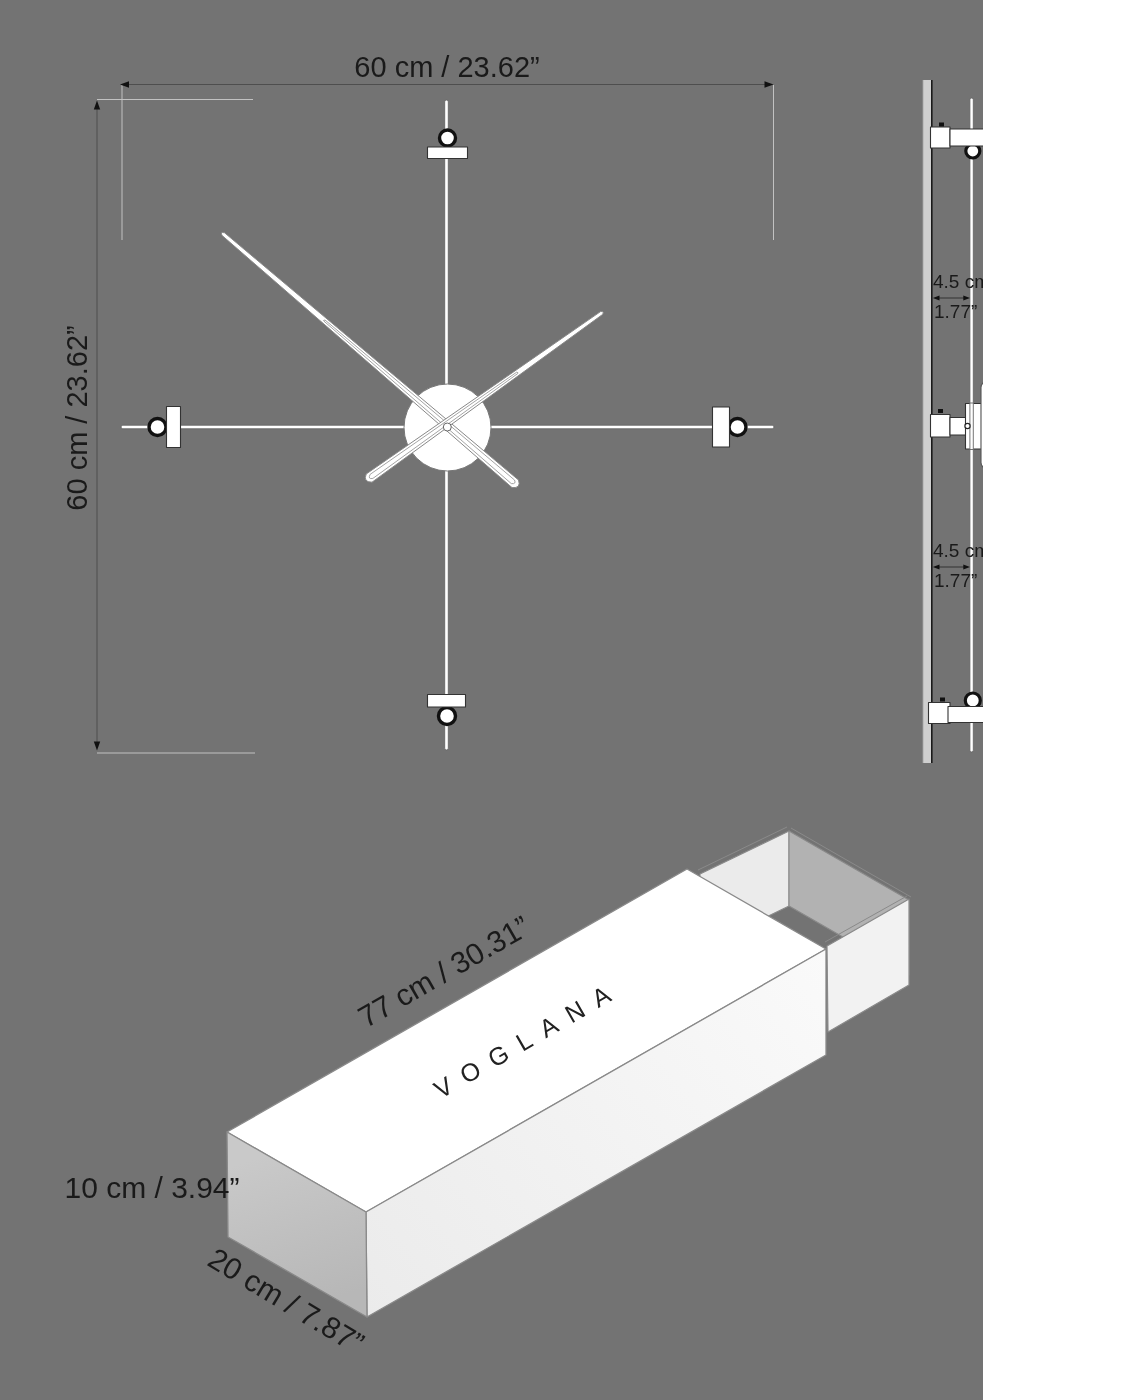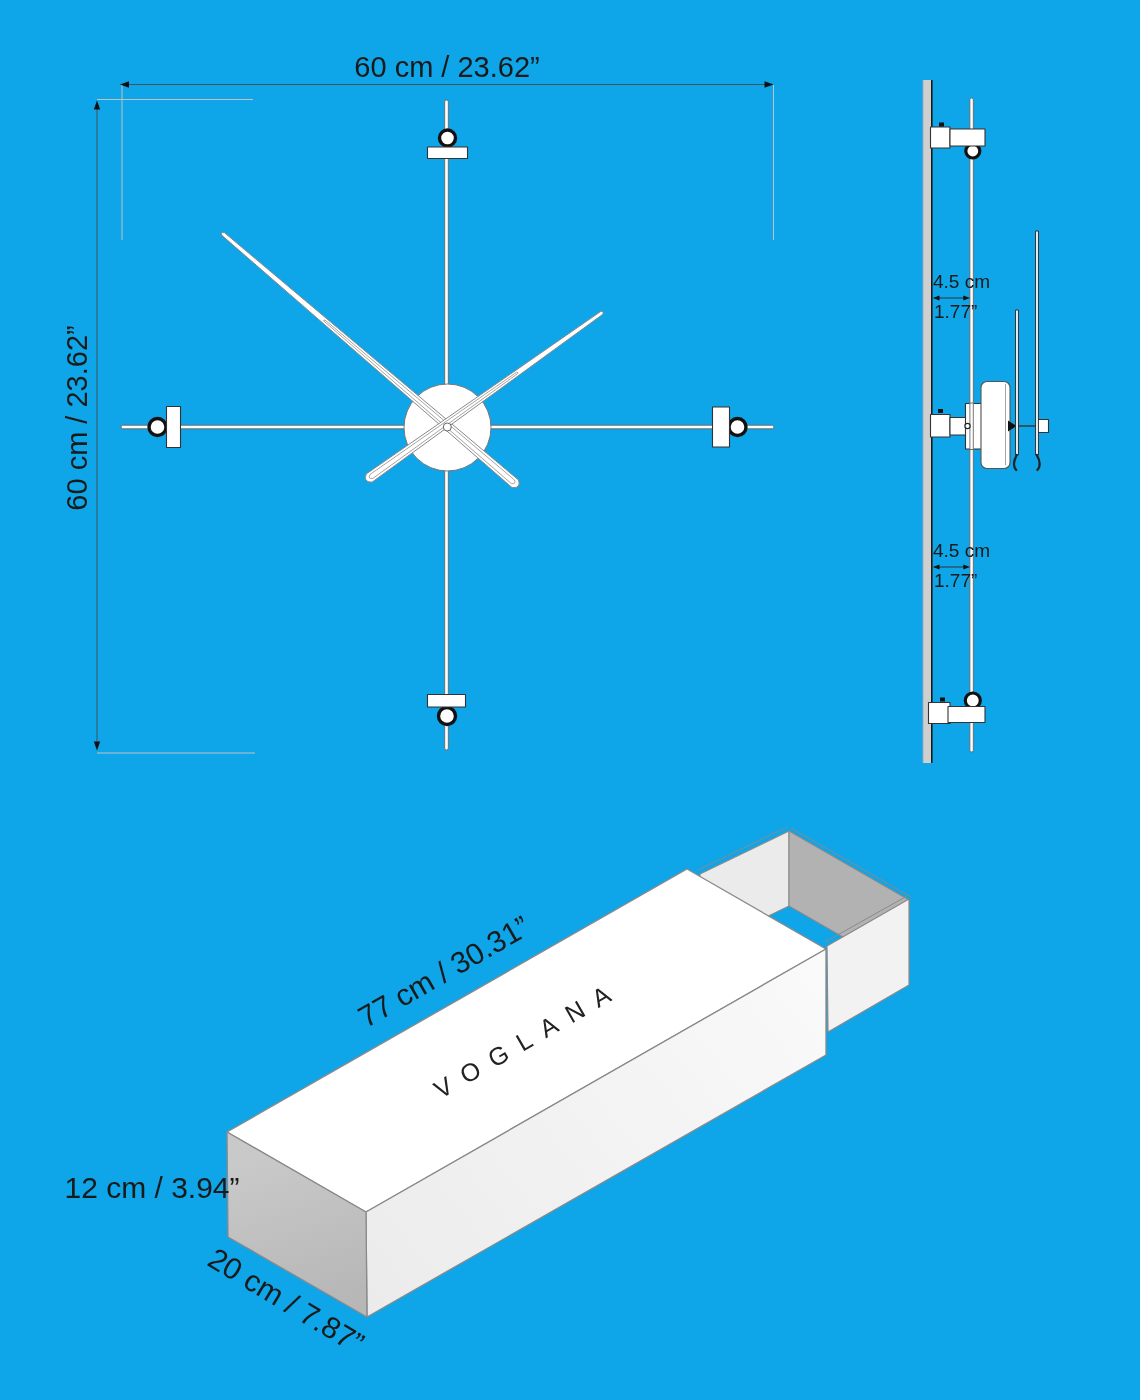--- a/index.html
+++ b/index.html
@@ -1,19 +1,19 @@
 <!DOCTYPE html>
 <html><head>
 <meta charset="utf-8">
 <style>
   html,body{margin:0;padding:0;background:#ffffff;}
   #canvas{
     position:relative;
-    width:1140px;height:1400px;
-    background:#0ea5e9;
+    width:983px;height:1400px;
+    background:#737373;
     overflow:hidden;
     font-family:"Liberation Sans", sans-serif;
   }
   #drawing{position:absolute;left:0;top:0;}
   .dim-label{
     position:absolute;
     color:#1a1a1a;
     white-space:nowrap;
     transform:translate(-50%,-50%);
     font-family:"Liberation Sans", sans-serif;
@@ -148,19 +148,19 @@
   <div class="dim-label fs29 rot-90" style="left:77px;top:418px;">60 cm / 23.62”</div>
 
   <div class="dim-label fs23" style="left:933px;top:271px;">4.5 cm</div>
   <div class="dim-label fs23" style="left:934px;top:301px;">1.77”</div>
 
   <div class="dim-label fs23" style="left:933px;top:540px;">4.5 cm</div>
   <div class="dim-label fs23" style="left:934px;top:570px;">1.77”</div>
 
   <div class="dim-label fs30 rot-30n" style="left:444px;top:972px;">77 cm / 30.31”</div>
 
-  <div class="dim-label fs30" style="left:152px;top:1188px;">12 cm / 3.94”</div>
+  <div class="dim-label fs30" style="left:152px;top:1188px;">10 cm / 3.94”</div>
 
   <div class="dim-label fs30 rot-31p" style="left:286px;top:1301px;">20 cm / 7.87”</div>
 
   <div class="dim-label brand" style="left:528px;top:1039px;">VOGLANA</div>
 
 </div>
 
 </body></html>

